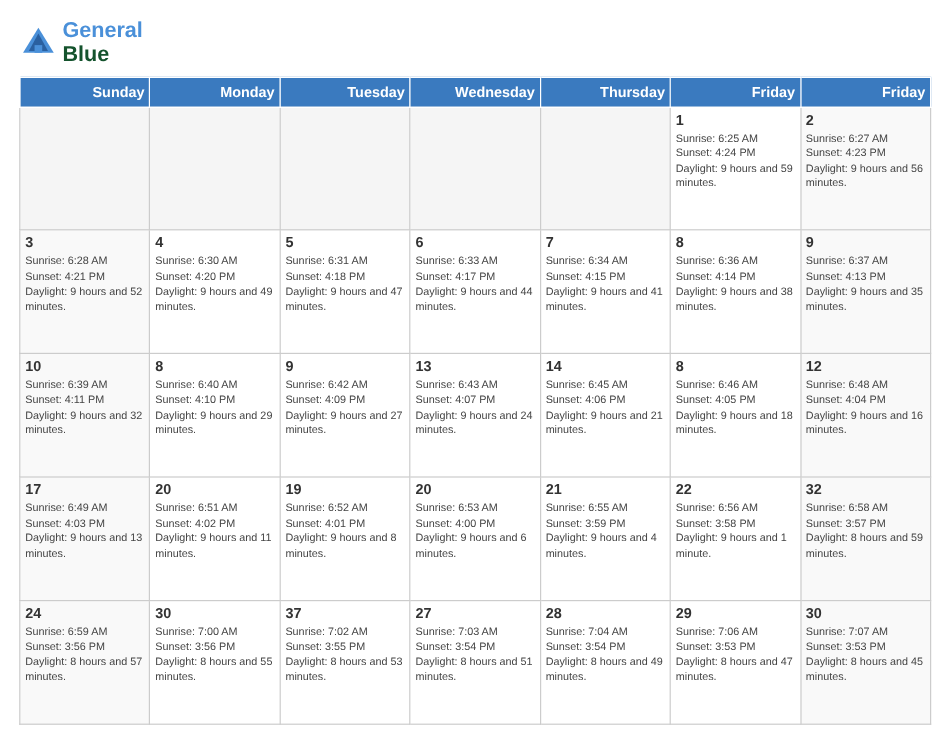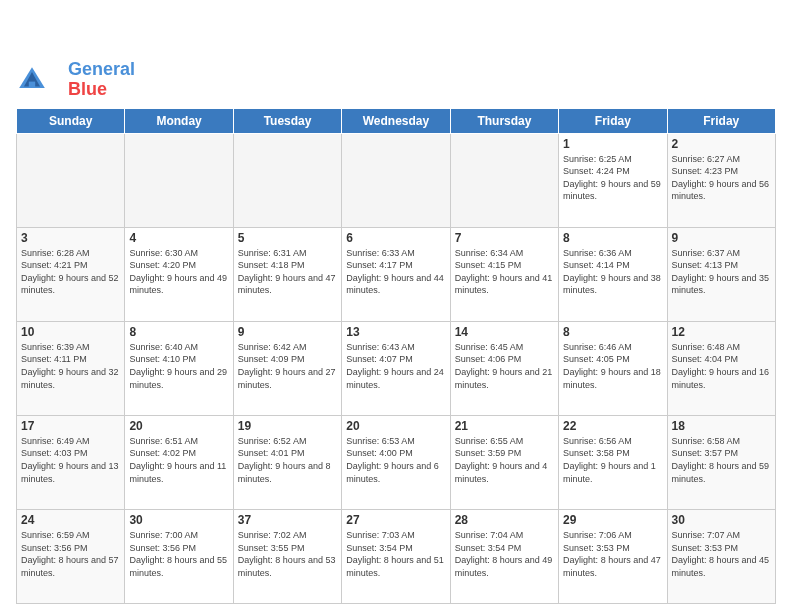--- a/index.html
+++ b/index.html
@@ -19,22 +19,21 @@
     }
     .header {
       display: flex;
       justify-content: space-between;
       align-items: flex-start;
       margin-bottom: 8px;
     }
     .logo {
       display: flex;
       align-items: center;
-      gap: 20px;
-      margin-top: 44px;
+      gap: 4px;
     }
     .logo-text {
       font-size: 18px;
       font-weight: bold;
       color: #333;
       line-height: 1.1;
     }
     .logo-text span {
       color: #4a90d9;
     }
@@ -59,21 +58,21 @@
       border-collapse: collapse;
       width: 100%;
       table-layout: fixed;
     }
     .calendar thead tr th {
       background: #3a7abf;
       color: white;
       font-size: 12px;
       font-weight: bold;
       padding: 5px 4px;
-      text-align: center;
+      text-align: right;
       border: 1px solid #fff;
       margin-left: 12px;
     }
     .calendar tbody tr td {
       border: 1px solid #ccc;
       vertical-align: top;
       padding: 3px 4px;
       font-size: 9.5px;
       color: #333;
       background: #fff;
@@ -106,21 +105,21 @@
 <div class="page">
   <div class="header">
     <div class="logo">
       <svg class="logo-icon" viewBox="0 0 40 40">
         <polygon points="20,4 36,30 4,30" fill="#4a90d9"></polygon>
         <polygon points="20,10 30,28 10,28" fill="#2a60a0"></polygon>
         <rect x="16" y="22" width="8" height="8" fill="#4a90d9"></rect>
       </svg>
       <div class="logo-text">
         <div><span>General</span></div>
-        <div><span style="color:#ef4444">Blue</span></div>
+        <div><span style="color:#14532d">Blue</span></div>
       </div>
     </div>
     <div class="title-block">
       <div class="month-title"></div>
       <div class="subtitle"></div>
     </div>
   </div>
 
   <table class="calendar">
     <thead>
@@ -229,21 +228,21 @@
           </td>
           <td>
             <span class="day-num">21</span>
             <div class="day-info">Sunrise: 6:55 AM<br>Sunset: 3:59 PM<br>Daylight: 9 hours and 4 minutes.</div>
           </td>
           <td>
             <span class="day-num">22</span>
             <div class="day-info">Sunrise: 6:56 AM<br>Sunset: 3:58 PM<br>Daylight: 9 hours and 1 minute.</div>
           </td>
           <td>
-            <span class="day-num">18</span>
+            <span class="day-num">32</span>
             <div class="day-info">Sunrise: 6:58 AM<br>Sunset: 3:57 PM<br>Daylight: 8 hours and 59 minutes.</div>
           </td>
         </tr>
         <tr>
           <td>
             <span class="day-num">24</span>
             <div class="day-info">Sunrise: 6:59 AM<br>Sunset: 3:56 PM<br>Daylight: 8 hours and 57 minutes.</div>
           </td>
           <td>
             <span class="day-num">30</span>

